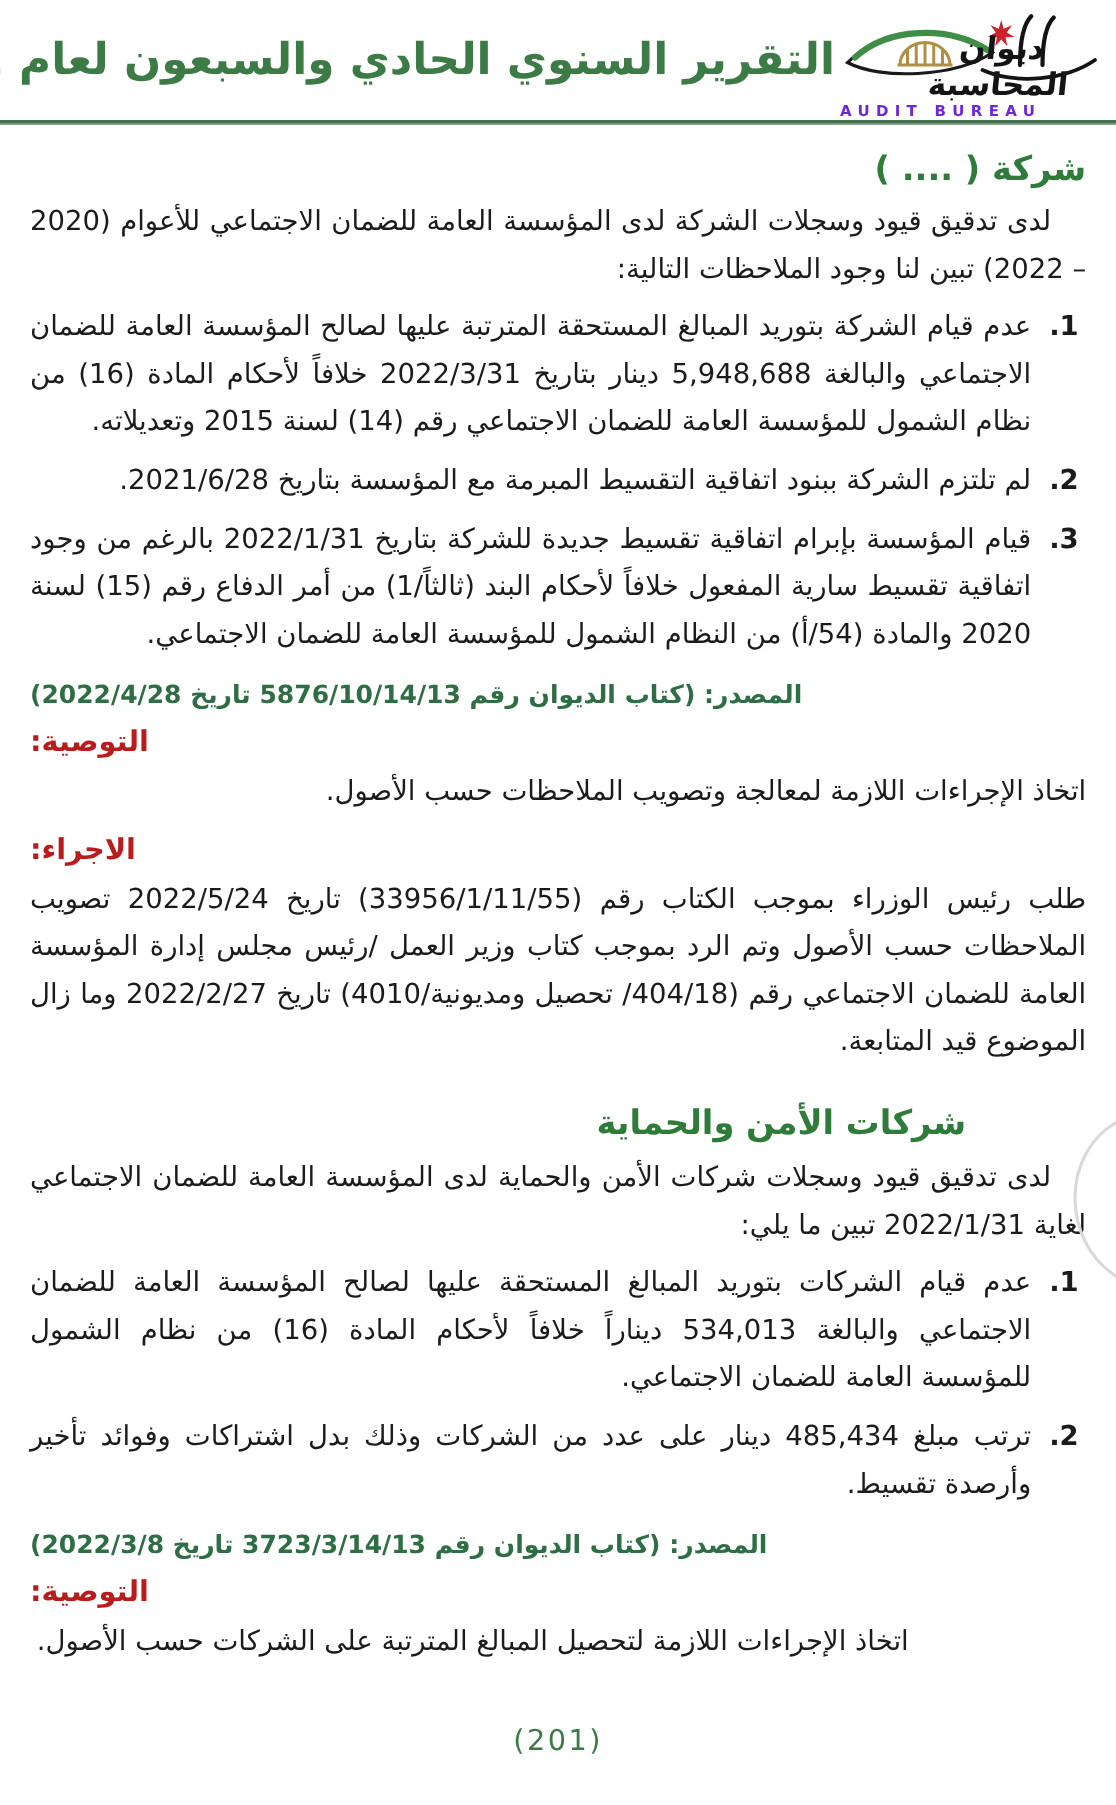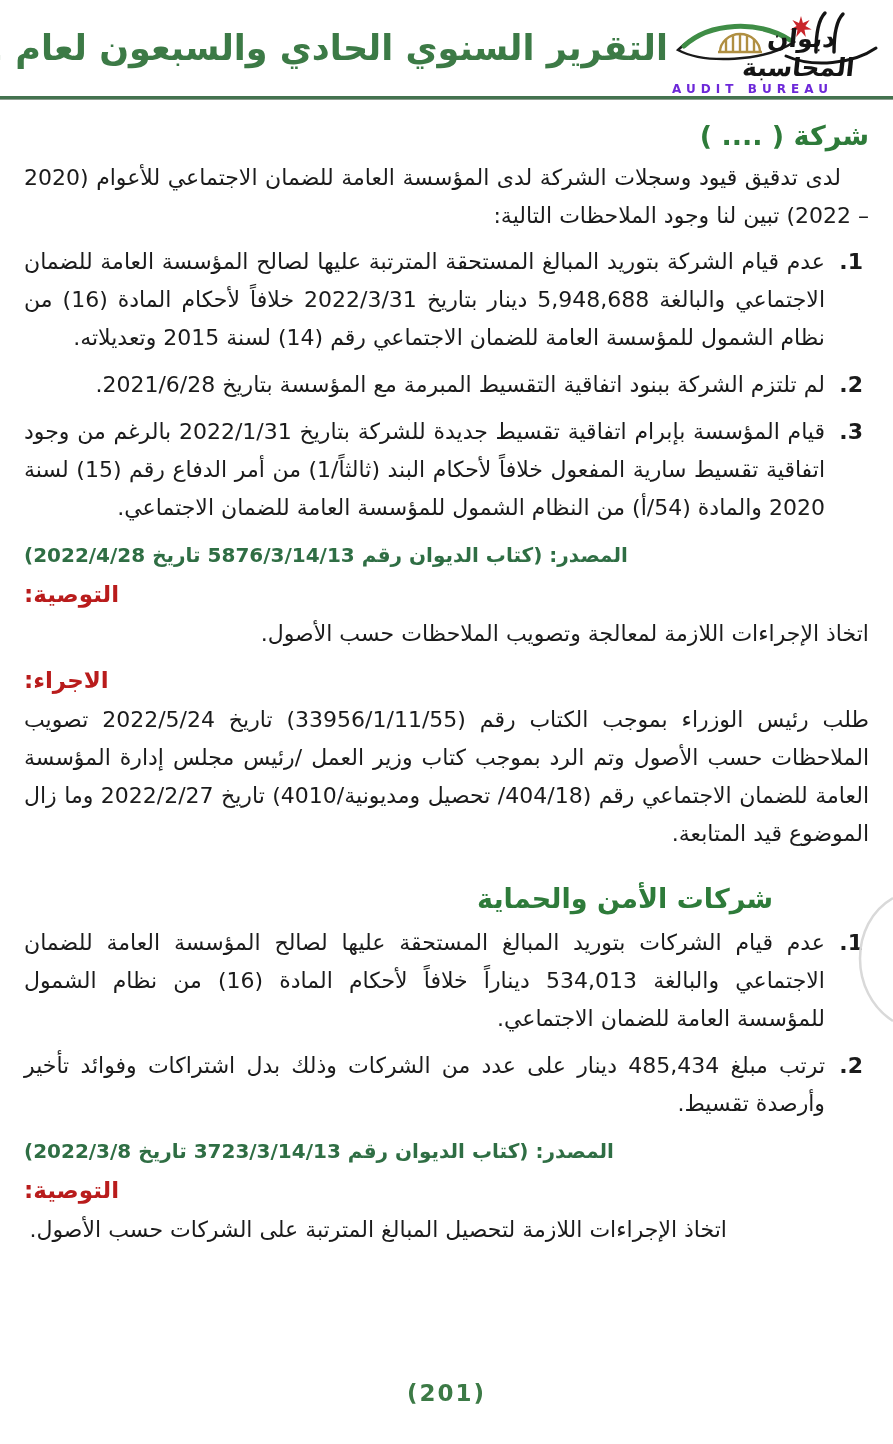--- a/index.html
+++ b/index.html
@@ -46,21 +46,21 @@
     direction:rtl; text-align:left; margin:16px 0 14px;
     font-size:20px; font-weight:bold; color:#2f6e44;
   }
   .label { font-size:23px; font-weight:bold; color:#b91c1c; text-align:left; margin:14px 0 8px; }
   .single-right { text-align:right; }
   .indent-right { margin-right:142px; text-align:right; }
   .action-par { margin-bottom:4px; }
 
   
   .footer { position:absolute; bottom:38px; left:0; right:0; text-align:center; }
-  .page-num { font-size:23px; font-weight:bold; color:#3c7a46; letter-spacing:2px; direction:ltr; }
+  .page-num { font-size:23px; font-weight:normal; color:#3c7a46; letter-spacing:2px; direction:ltr; }
 
   
   .curl { position:absolute; top:893px; right:0; width:52px; height:135px; pointer-events:none; }
 </style>
 </head>
 <body>
 
 <div class="header">
   <div class="logo">
     <svg width="215" height="72" viewBox="0 0 215 72">
@@ -108,30 +108,31 @@
     <div class="list-item">
       <span class="num">2.</span>
       <span class="body-text item-text">لم تلتزم الشركة ببنود اتفاقية التقسيط المبرمة مع المؤسسة بتاريخ 2021/6/28.</span>
     </div>
     <div class="list-item">
       <span class="num">3.</span>
       <span class="body-text item-text">قيام المؤسسة بإبرام اتفاقية تقسيط جديدة للشركة بتاريخ 2022/1/31 بالرغم من وجود اتفاقية تقسيط سارية المفعول خلافاً لأحكام البند (ثالثاً/1) من أمر الدفاع رقم (15) لسنة 2020 والمادة (54/أ) من النظام الشمول للمؤسسة العامة للضمان الاجتماعي.</span>
     </div>
   </div>
 
-  <div class="source">المصدر: (كتاب الديوان رقم 5876/3/14/13 تاريخ 2022/4/28)</div>
+  <div class="source">المصدر: (كتاب الديوان رقم 5876/10/14/13 تاريخ 2022/4/28)</div>
 
   <div class="label">التوصية:</div>
   <p class="body-text single-right">اتخاذ الإجراءات اللازمة لمعالجة وتصويب الملاحظات حسب الأصول.</p>
 
   <div class="label">الاجراء:</div>
   <p class="body-text action-par">طلب رئيس الوزراء بموجب الكتاب رقم (33956/1/11/55) تاريخ 2022/5/24 تصويب الملاحظات حسب الأصول وتم الرد بموجب كتاب وزير العمل /رئيس مجلس إدارة المؤسسة العامة للضمان الاجتماعي رقم (404/18/ تحصيل ومديونية/4010) تاريخ 2022/2/27 وما زال الموضوع قيد المتابعة.</p>
 
   <div class="sec-title indented">شركات الأمن والحماية</div>
 
+  <p class="body-text intro">لدى تدقيق قيود وسجلات شركات الأمن والحماية لدى المؤسسة العامة للضمان الاجتماعي لغاية 2022/1/31 تبين ما يلي:</p>
 
   <div class="list">
     <div class="list-item">
       <span class="num">1.</span>
       <span class="body-text item-text">عدم قيام الشركات بتوريد المبالغ المستحقة عليها لصالح المؤسسة العامة للضمان الاجتماعي والبالغة 534,013 ديناراً خلافاً لأحكام المادة (16) من نظام الشمول للمؤسسة العامة للضمان الاجتماعي.</span>
     </div>
     <div class="list-item">
       <span class="num">2.</span>
       <span class="body-text item-text">ترتب مبلغ 485,434 دينار على عدد من الشركات وذلك بدل اشتراكات وفوائد تأخير وأرصدة تقسيط.</span>
     </div>

